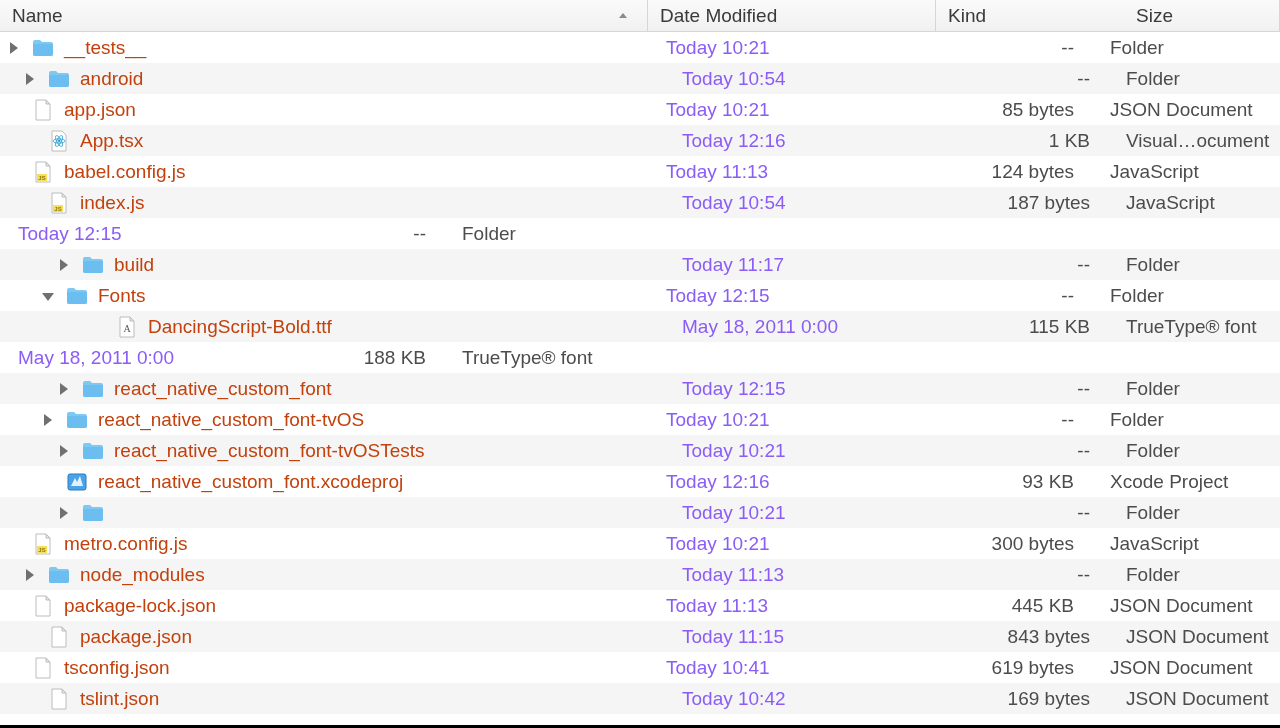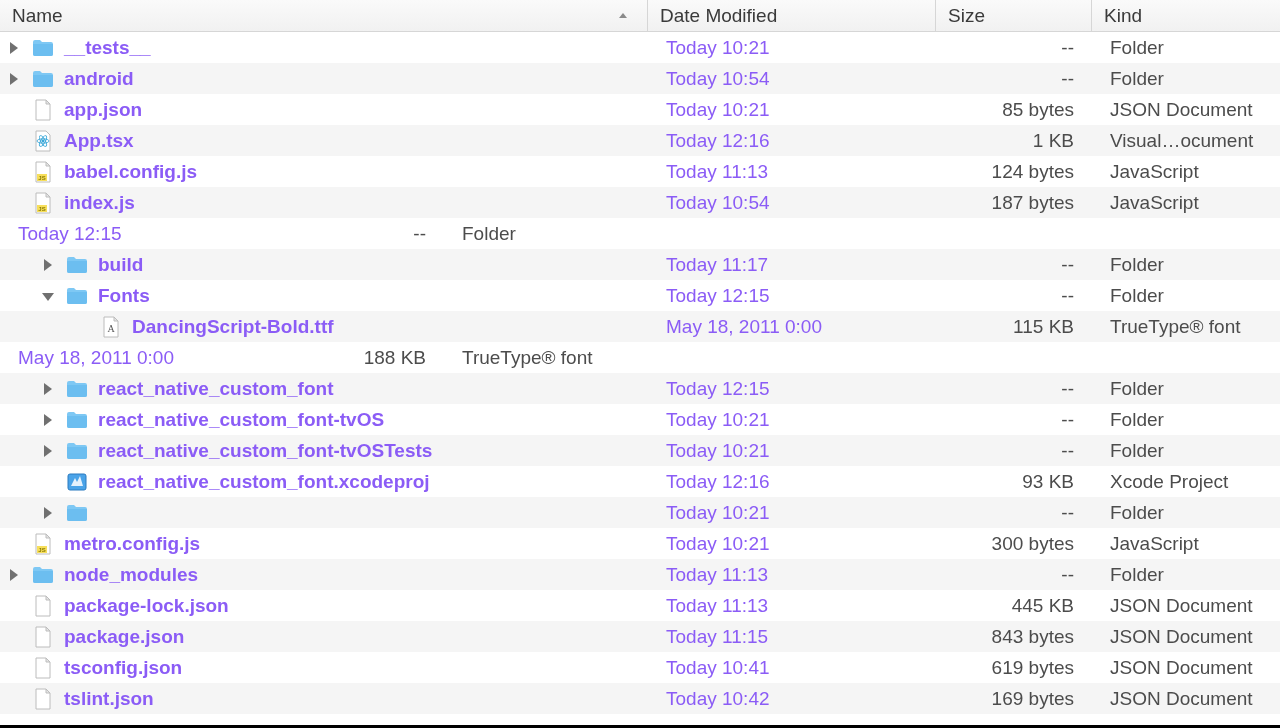--- a/index.html
+++ b/index.html
@@ -45,21 +45,21 @@
 
   
   .rows { width: 100%; }
   .row {
     display: flex;
     align-items: center;
     height: 31px;
     font-size: 19px;
     white-space: nowrap;
   }
-  .row.alt { background: #f5f5f5; }
+  .row.alt { background: #f5f5f5; padding-left: 16px; }
 
   .col { overflow: hidden; text-overflow: ellipsis; }
   .col.name { flex: 0 0 648px; display: flex; align-items: center; padding-left: 0; }
   .col.date { flex: 0 0 288px; padding-left: 18px; color: #8b5cf6; }
   .col.size { flex: 0 0 156px; padding-right: 18px; text-align: right; color: #4c4c4c; }
   .col.kind { flex: 1 1 auto; padding-left: 18px; color: #4c4c4c; }
 
   .indent-unit { width: 34px; height: 1px; flex: 0 0 34px; }
 
   .disclosure {
@@ -79,21 +79,21 @@
   .file-icon {
     width: 22px;
     height: 22px;
     flex: 0 0 22px;
     margin-right: 10px;
     display: flex;
     align-items: center;
     justify-content: center;
   }
   .file-icon svg { display: block; }
-  .file-name { color: #8b5cf6; font-weight: bold; }
+  .file-name { color: #c2410c; }
 
   .bottom-rule {
     position: fixed;
     left: 0; right: 0; bottom: 0;
     height: 3px;
     background: #000;
   }
 </style>
 </head>
 <body>
@@ -103,25 +103,25 @@
     <span>Name</span>
     <span class="sort-indicator">
       <svg width="12" height="12" viewBox="0 0 12 12">
           <path d="M6 3 L10 8 L2 8 Z" fill="#8a8a8a"></path>
         </svg>
     </span>
   </div>
   <div class="header-col date">
     <span>Date Modified</span>
   </div>
+  <div class="header-col kind">
+    <span>Kind</span>
+  </div>
   <div class="header-col size">
     <span>Size</span>
-  </div>
-  <div class="header-col kind">
-    <span>Kind</span>
   </div>
 </div>
 
 <div class="rows" id="rows-container">
     <div class="row">
       <div class="col name">
         <span class="pre-disc"></span>
         <span class="disclosure">
           <svg width="16" height="16" viewBox="0 0 16 16">
             <use href="#tri-closed"></use>

